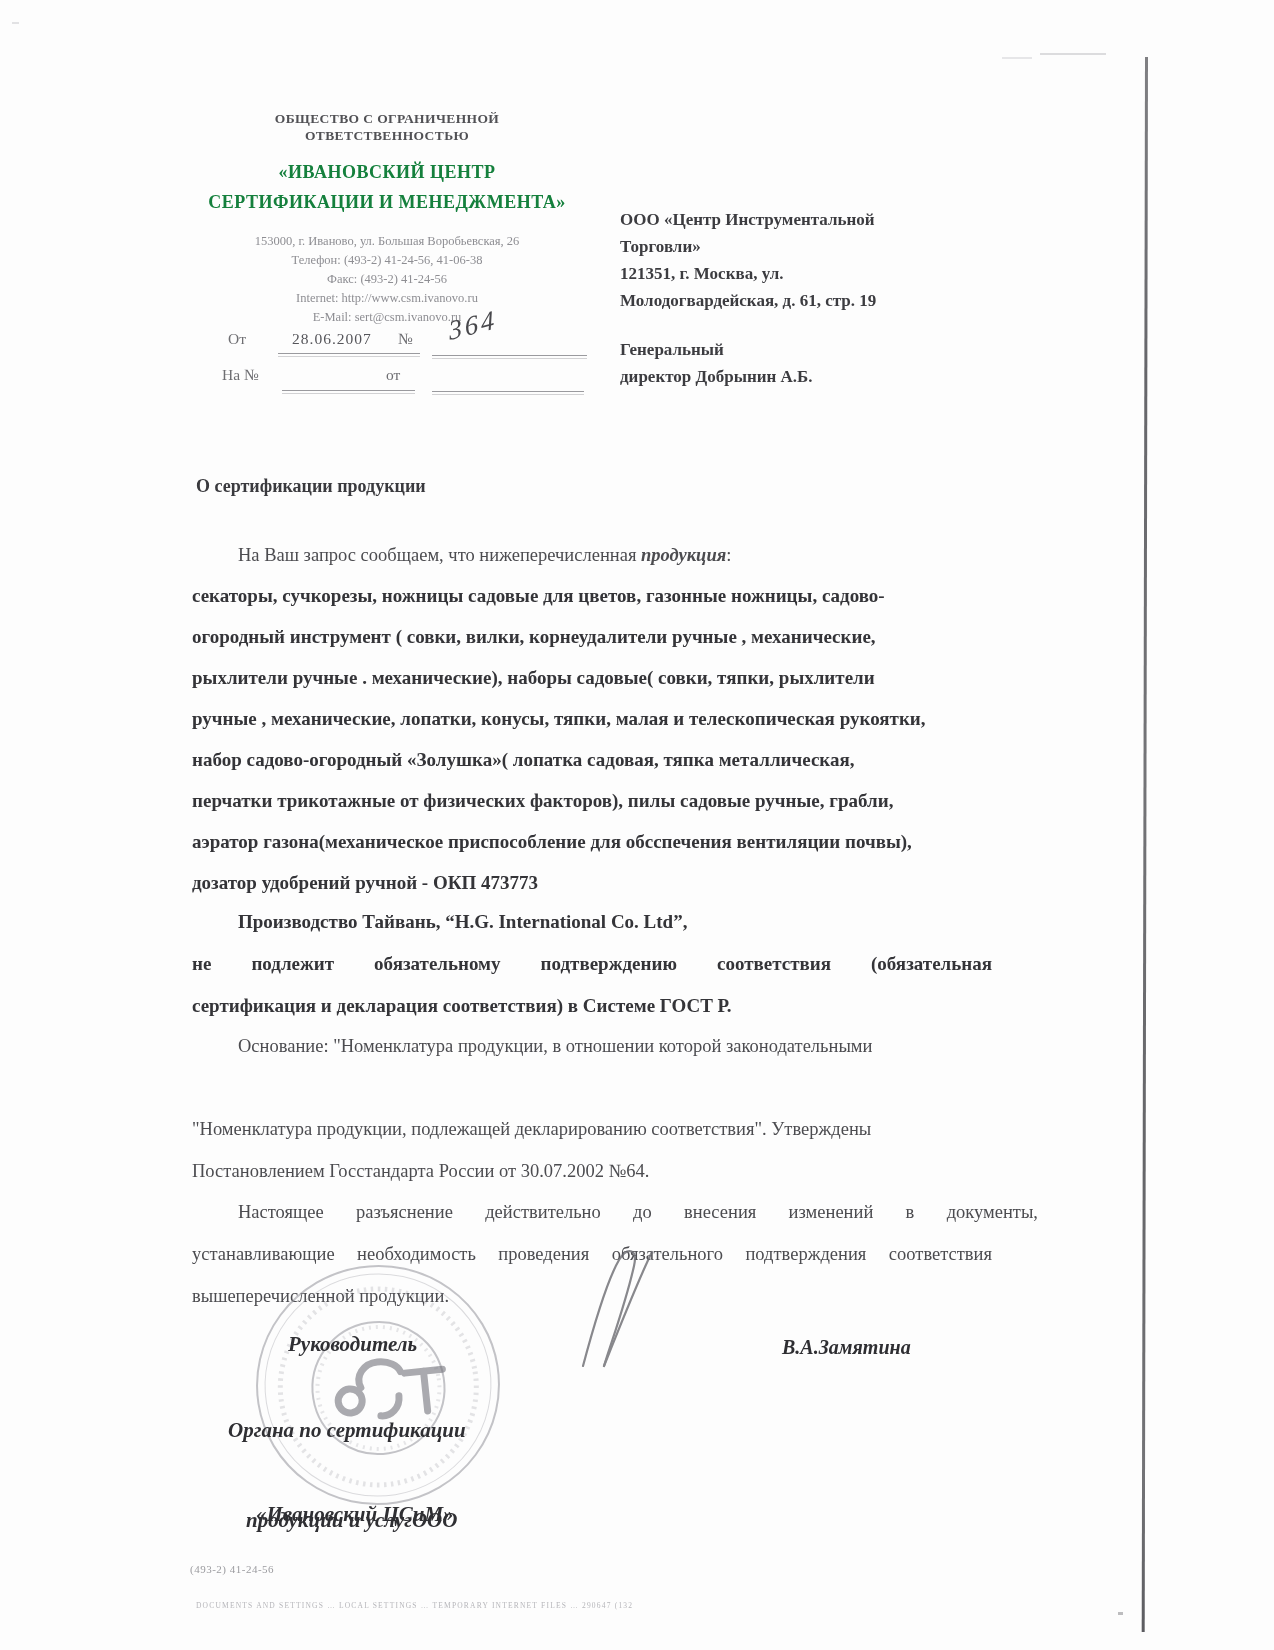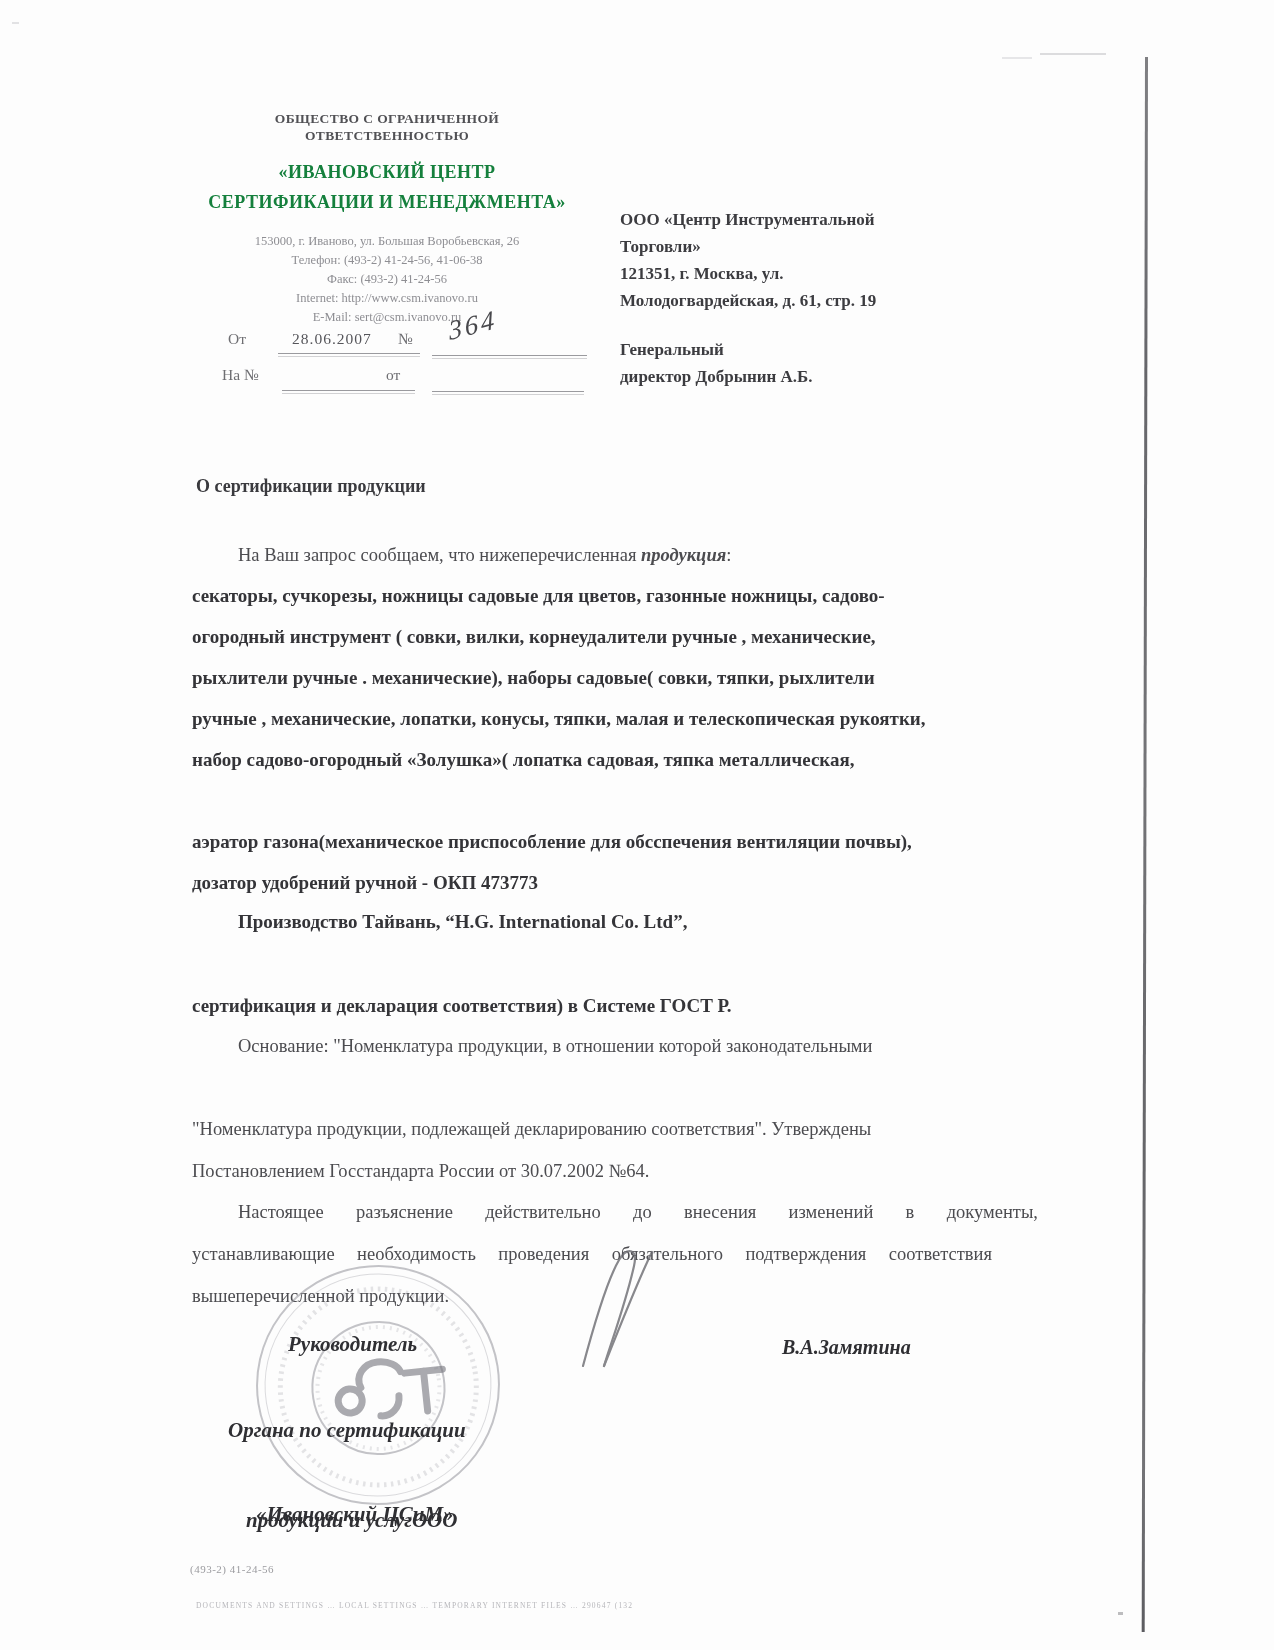--- a/index.html
+++ b/index.html
@@ -107,24 +107,26 @@
 
   <div class="ln ind" style="top:545px;">
     <span>На Ваш запрос сообщаем, что нижеперечисленная </span><span class="em-prod">продукция</span><span>:</span>
   </div>
 
   <div class="ln b" style="top:585px;">секаторы, сучкорезы, ножницы садовые для цветов, газонные ножницы, садово-</div>
   <div class="ln b" style="top:626px;">огородный инструмент ( совки, вилки, корнеудалители ручные , механические,</div>
   <div class="ln b" style="top:667px;">рыхлители ручные . механические), наборы садовые( совки, тяпки, рыхлители</div>
   <div class="ln b" style="top:708px;">ручные , механические, лопатки, конусы, тяпки, малая и телескопическая рукоятки,</div>
   <div class="ln b" style="top:749px;">набор садово-огородный  «Золушка»( лопатка садовая, тяпка металлическая,</div>
+  <div class="ln b" style="top:790px;">перчатки трикотажные от физических факторов), пилы садовые ручные, грабли,</div>
   <div class="ln b" style="top:831px;">аэратор газона(механическое приспособление для обсспечения вентиляции почвы),</div>
   <div class="ln b" style="top:872px;">дозатор удобрений ручной - ОКП 473773</div>
 
   <div class="ln b ind" style="top:911px;">Производство Тайвань, “H.G. International Co. Ltd”,</div>
+  <div class="ln b just" style="top:953px;">не подлежит обязательному подтверждению соответствия (обязательная</div>
   <div class="ln b" style="top:995px;">сертификация и декларация соответствия) в Системе ГОСТ Р.</div>
 
   <div class="ln ind" style="top:1036px;">Основание: "Номенклатура продукции, в отношении которой законодательными</div>
   <div class="ln" style="top:1119px;">"Номенклатура продукции, подлежащей декларированию соответствия". Утверждены</div>
   <div class="ln" style="top:1161px;">Постановлением Госстандарта России от 30.07.2002  №64.</div>
 
   <div class="ln ind just" style="top:1202px;">Настоящее разъяснение действительно до внесения изменений в документы,</div>
   <div class="ln just" style="top:1244px;">устанавливающие необходимость проведения обязательного подтверждения соответствия</div>
   <div class="ln" style="top:1286px;">вышеперечисленной продукции.</div>
 

